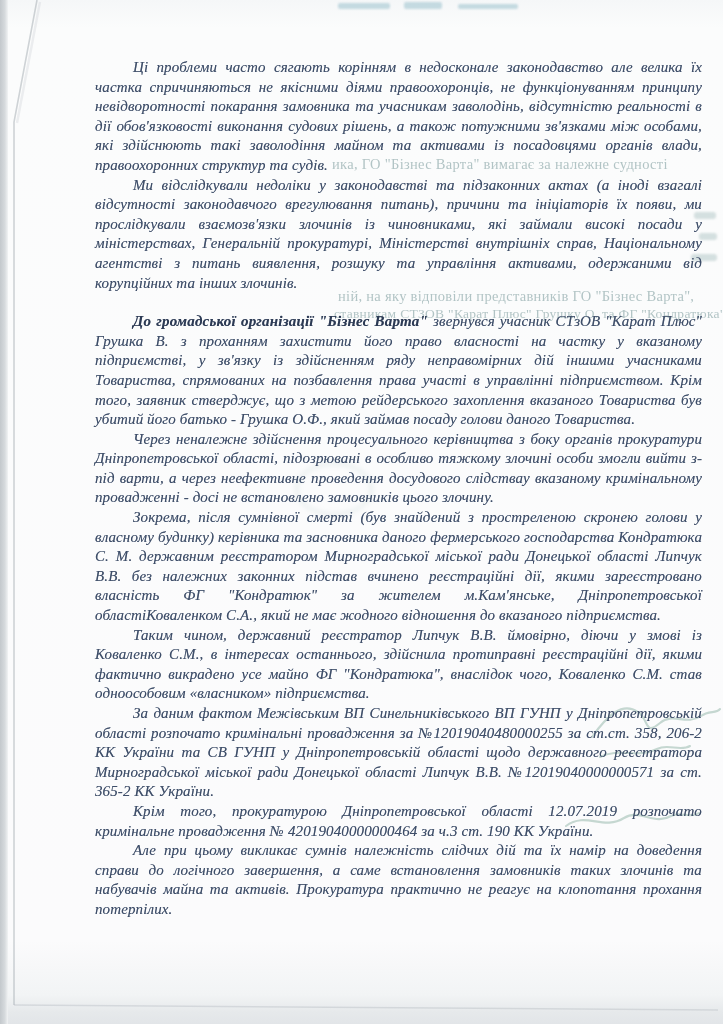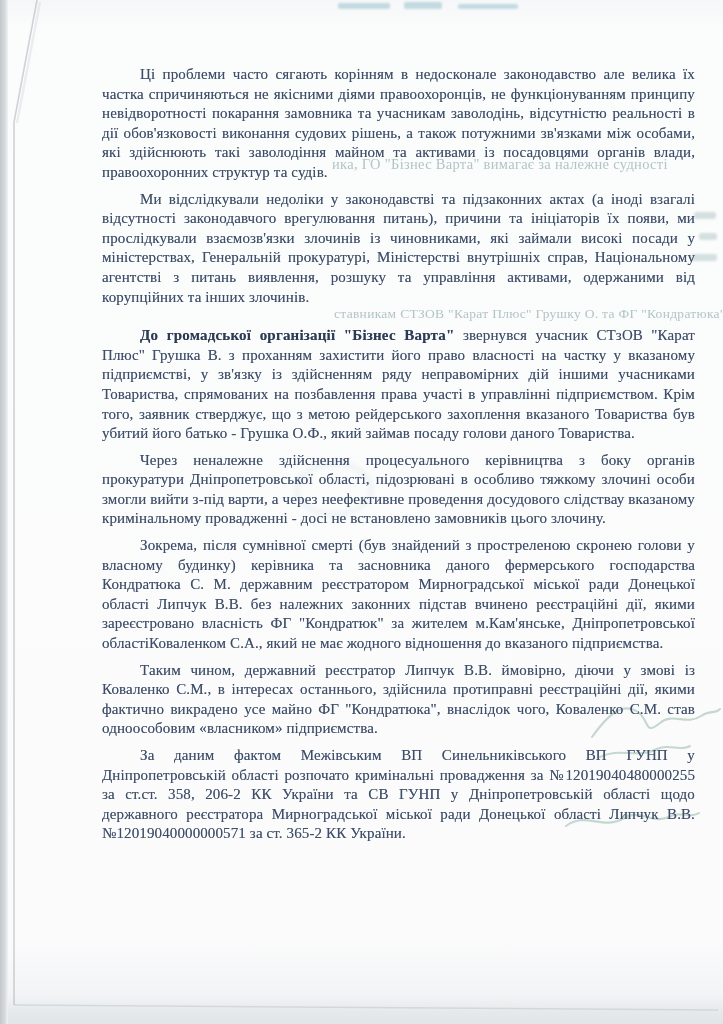--- a/index.html
+++ b/index.html
@@ -16,21 +16,21 @@
     position:absolute;left:0;top:0;width:8px;height:1024px;
     background:linear-gradient(90deg,#c3c8cc 0%,#d6dadd 60%,#f1f3f4 100%);
   }
   .edges{position:absolute;inset:0;pointer-events:none;}
   .content{
     position:absolute;left:95px;top:58px;width:607px;
     font-size:15px;line-height:19.6px;letter-spacing:.12px;
     color:#3e4e69;text-align:justify;
     text-shadow:0 0 .45px rgba(62,78,105,.55);
   }
-  .content p{margin:7px;text-indent:38px;}
+  .content p{margin:0;text-indent:38px;font-style:italic;}
   .content p.gap{margin-top:19px;}
   .content b{color:#2c3a54;letter-spacing:.2px;}
   .ghost-text{
     position:absolute;font-size:14.5px;letter-spacing:.3px;white-space:nowrap;
     color:rgba(116,150,152,.55);filter:blur(.6px);
     font-family:"Liberation Serif","DejaVu Serif",serif;
   }
   .ghost-dash{
     position:absolute;height:7px;border-radius:3px;
     background:rgba(122,158,158,.30);filter:blur(1.1px);
@@ -56,20 +56,21 @@
     <polyline points="37,0 14,122 14,1005" fill="none" stroke="#a9b0b6" stroke-width="1.6" opacity="0.55"></polyline>
     <polyline points="40,2 17,123" fill="none" stroke="#c6cbd0" stroke-width="2.4" opacity="0.30"></polyline>
     <line x1="14" y1="1005" x2="718" y2="1010" stroke="#b4bac0" stroke-width="1.4" opacity="0.40"></line>
   </svg>
 
   <div class="top-smudge" style="left:338px;top:3px;width:52px;height:6px;"></div>
   <div class="top-smudge" style="left:404px;top:2px;width:38px;height:7px;"></div>
   <div class="top-smudge" style="left:458px;top:4px;width:60px;height:5px;"></div>
 
   <div class="ghost-text" style="left:332px;top:156px;">ика, ГО "Бізнес Варта" вимагає за належне судності</div>
+  <div class="ghost-text" style="left:338px;top:288px;">ній, на яку відповіли представників ГО "Бізнес Варта",</div>
   <div class="ghost-text" style="left:334px;top:306px;font-size:13.5px;">ставникам СТЗОВ "Карат Плюс" Грушку О. та ФГ "Кондратюка" Кондратюка І.м.</div>
 
   <div class="ghost-dash" style="left:694px;top:212px;width:22px;"></div>
   <div class="ghost-dash" style="left:699px;top:233px;width:18px;"></div>
   <div class="ghost-dash" style="left:691px;top:254px;width:26px;"></div>
 
   <div class="stamp-ghost"></div>
 
   <svg class="hand-svg" width="723" height="1024">
     <g fill="none" stroke="#8fb3a6" stroke-width="2.1" opacity="0.5" stroke-linecap="round">
@@ -80,15 +81,17 @@
   </svg>
 
   <div class="content">
     <p>Ці проблеми часто сягають корінням в недосконале законодавство але велика їх частка спричиняються не якісними діями правоохоронців, не функціонуванням принципу невідворотності покарання замовника та учасникам заволодінь, відсутністю реальності в дії обов'язковості виконання судових рішень, а також потужними зв'язками між особами, які здійснюють такі заволодіння майном та активами із посадовцями органів влади, правоохоронних структур та судів.</p>
     <p>Ми відслідкували недоліки у законодавстві та підзаконних актах (а іноді взагалі відсутності законодавчого врегулювання питань), причини та ініціаторів їх появи, ми прослідкували взаємозв'язки злочинів із чиновниками, які займали високі посади у міністерствах, Генеральній прокуратурі, Міністерстві внутрішніх справ, Національному агентстві з питань виявлення, розшуку та управління активами, одержаними від корупційних та інших злочинів.</p>
     <p class="gap"><b>До громадської організації "Бізнес Варта"</b><span> звернувся учасник СТзОВ "Карат Плюс" Грушка В. з проханням захистити його право власності на частку у вказаному підприємстві, у зв'язку із здійсненням  ряду неправомірних дій іншими учасниками Товариства, спрямованих на позбавлення права участі в управлінні підприємством. Крім того, заявник стверджує, що з метою рейдерського захоплення вказаного Товариства був убитий його батько - Грушка О.Ф., який займав посаду голови даного Товариства.</span></p>
     <p>Через неналежне здійснення процесуального керівництва з боку органів прокуратури Дніпропетровської області, підозрювані в особливо тяжкому злочині особи змогли вийти з-під варти, а через неефективне проведення досудового слідствау вказаному кримінальному провадженні - досі не встановлено замовників цього злочину.</p>
     <p>Зокрема, після сумнівної смерті (був знайдений з простреленою скронею голови у власному будинку) керівника та засновника даного фермерського господарства Кондратюка С. М. державним реєстратором Мирноградської міської ради Донецької області Липчук В.В. без належних законних підстав вчинено реєстраційні дії, якими зареєстровано власність ФГ "Кондратюк" за жителем м.Кам'янське, Дніпропетровської областіКоваленком С.А., який не має жодного відношення до вказаного підприємства.</p>
     <p>Таким чином, державний реєстратор Липчук В.В. ймовірно, діючи у змові із Коваленко С.М., в інтересах останнього, здійснила протиправні реєстраційні дії, якими фактично викрадено усе майно ФГ "Кондратюка", внаслідок чого, Коваленко С.М. став одноособовим «власником» підприємства.</p>
     <p>За даним фактом Межівським ВП Синельниківського ВП ГУНП у Дніпропетровській області розпочато кримінальні провадження за  №12019040480000255 за ст.ст. 358, 206-2 КК України та СВ ГУНП у Дніпропетровській області щодо державного реєстратора Мирноградської міської ради Донецької області Липчук В.В. №12019040000000571 за ст. 365-2 КК України.</p>
+    <p>Крім того, прокуратурою Дніпропетровської області 12.07.2019 розпочато кримінальне провадження № 42019040000000464 за ч.3 ст. 190 КК України.</p>
+    <p>Але при цьому викликає сумнів належність слідчих дій та їх намір на доведення справи до логічного завершення, а саме встановлення замовників таких злочинів та набувачів майна та активів. Прокуратура практично не реагує на клопотання прохання потерпілих.</p>
   </div>
 
 </div>
 
 </body></html>

